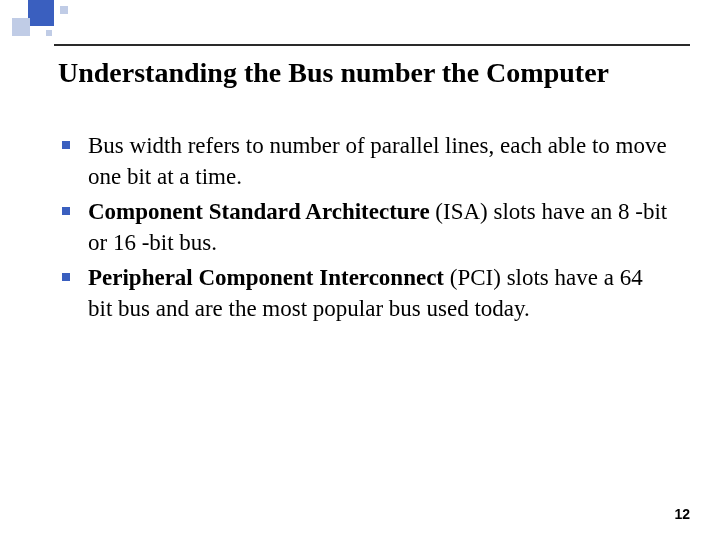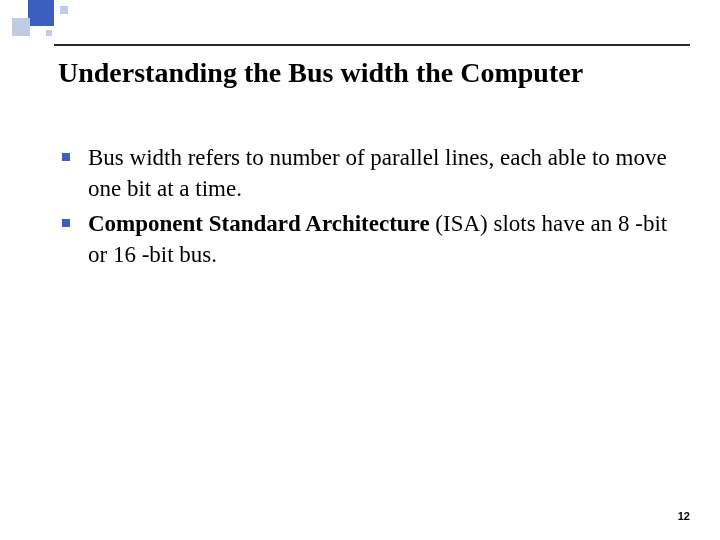--- a/index.html
+++ b/index.html
@@ -67,21 +67,20 @@
     width: 630px;
     font-size: 28px;
     font-weight: bold;
     line-height: 1.2;
   }
   .body {
     position: absolute;
     top: 130px;
     left: 58px;
     width: 610px;
-    margin-top: 12px;
   }
   .body ul {
     list-style: none;
     margin: 0;
     padding: 0;
   }
   .body li {
     position: relative;
     padding-left: 30px;
     font-size: 23px;
@@ -97,40 +96,43 @@
     height: 8px;
     background: #3a5fbf;
   }
   .b { font-weight: bold; }
   .pagenum {
     position: absolute;
     bottom: 18px;
     right: 30px;
     font-family: Arial, Helvetica, sans-serif;
     font-weight: bold;
-    font-size: 11px;
+    font-size: 14px;
   }
 </style>
 </head>
 <body>
 
 <div class="deco">
   <div class="box-big"></div>
   <div class="box-med"></div>
   <div class="box-sm1"></div>
   <div class="box-sm2"></div>
   <div class="rule"></div>
 </div>
 
-<div class="title">Understanding the Bus width the Computer</div>
+<div class="title">Understanding the Bus number the Computer</div>
 
 <div class="body">
   <ul>
     <li>
       <span>Bus width refers to number of parallel lines, each able to move one bit at a time.</span><span class="b"></span><span></span>
     </li>
     <li>
       <span></span><span class="b">Component Standard Architecture</span><span> (ISA) slots have an 8 -bit or 16 -bit bus.</span>
     </li>
+    <li>
+      <span></span><span class="b">Peripheral Component Interconnect</span><span> (PCI) slots have a 64 bit bus and are the most popular bus used today.</span>
+    </li>
   </ul>
 </div>
 
 <div class="pagenum">12</div>
 
 </body></html>

